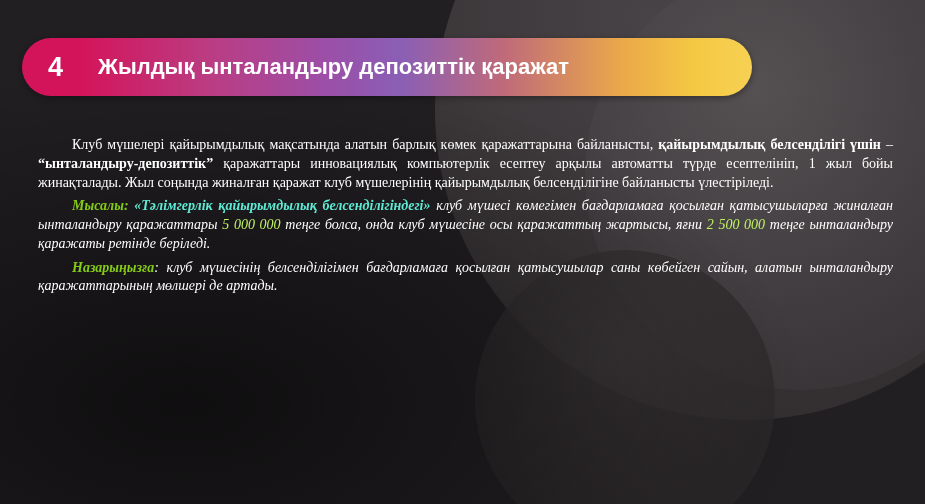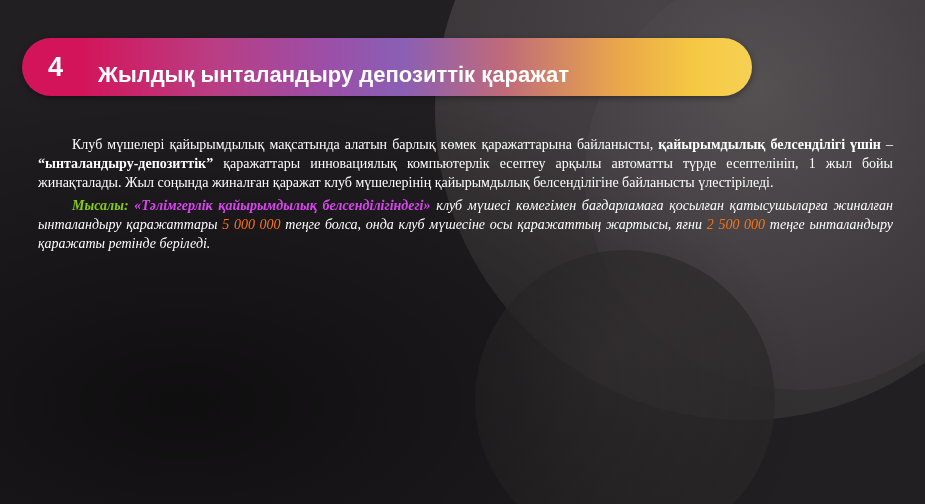--- a/index.html
+++ b/index.html
@@ -74,21 +74,21 @@
     height: 58px;
     line-height: 58px;
     font-family: "Liberation Sans", sans-serif;
     font-weight: bold;
     font-size: 27px;
     color: #ffffff;
   }
   .title-text {
     position: absolute;
     left: 76px;
-    top: 8px;
+    top: 0;
     height: 76px;
     line-height: 58px;
     font-family: "Liberation Sans", sans-serif;
     font-weight: bold;
     font-size: 22px;
     color: #ffffff;
     white-space: nowrap;
   }
 
   
@@ -116,26 +116,26 @@
     text-indent: 34px;
     margin-top: 5px;
     text-align: justify;
   }
   .lead-yellow {
     color: #84cc16;
     font-weight: bold;
     font-style: italic;
   }
   .hl-yellow {
-    color: #d946ef;
+    color: #5eead4;
     font-weight: bold;
     font-style: italic;
   }
   .amount {
-    color: #f97316;
+    color: #bef264;
     font-style: italic;
   }
   .white-italic {
     font-style: italic;
   }
 </style>
 </head>
 <body>
 
 <div id="slide">
@@ -149,15 +149,16 @@
     <span class="title-number">4</span>
     <span class="title-text">Жылдық ынталандыру депозиттік қаражат</span>
   </div>
 
   <div class="body-wrap">
 
     <p class="para-1"><span>Клуб мүшелері қайырымдылық мақсатында алатын барлық көмек қаражаттарына байланысты, </span><span class="b">қайырымдылық белсенділігі үшін</span><span> – </span><span class="b">“ынталандыру-депозиттік”</span><span> қаражаттары инновациялық компьютерлік есептеу арқылы автоматты түрде есептелініп, 1 жыл бойы жинақталады. Жыл соңында жиналған қаражат клуб мүшелерінің қайырымдылық белсенділігіне байланысты үлестіріледі.</span></p>
 
     <p class="para-2"><span class="lead-yellow">Мысалы:</span><span class="hl-yellow"> «Тәлімгерлік қайырымдылық белсенділігіндегі»</span><span class="white-italic"> клуб мүшесі көмегімен бағдарламаға қосылған қатысушыларға жиналған ынталандыру қаражаттары </span><span class="amount">5 000 000</span><span class="white-italic"> теңге болса, онда клуб мүшесіне осы қаражаттың жартысы, яғни </span><span class="amount">2 500 000</span><span class="white-italic"> теңге ынталандыру қаражаты ретінде беріледі.</span></p>
 
+    <p class="para-3"><span class="lead-yellow">Назарыңызға</span><span class="white-italic">: клуб мүшесінің белсенділігімен бағдарламаға қосылған қатысушылар саны көбейген сайын, алатын ынталандыру қаражаттарының мөлшері де артады.</span></p>
 
   </div>
 </div>
 
 </body></html>

